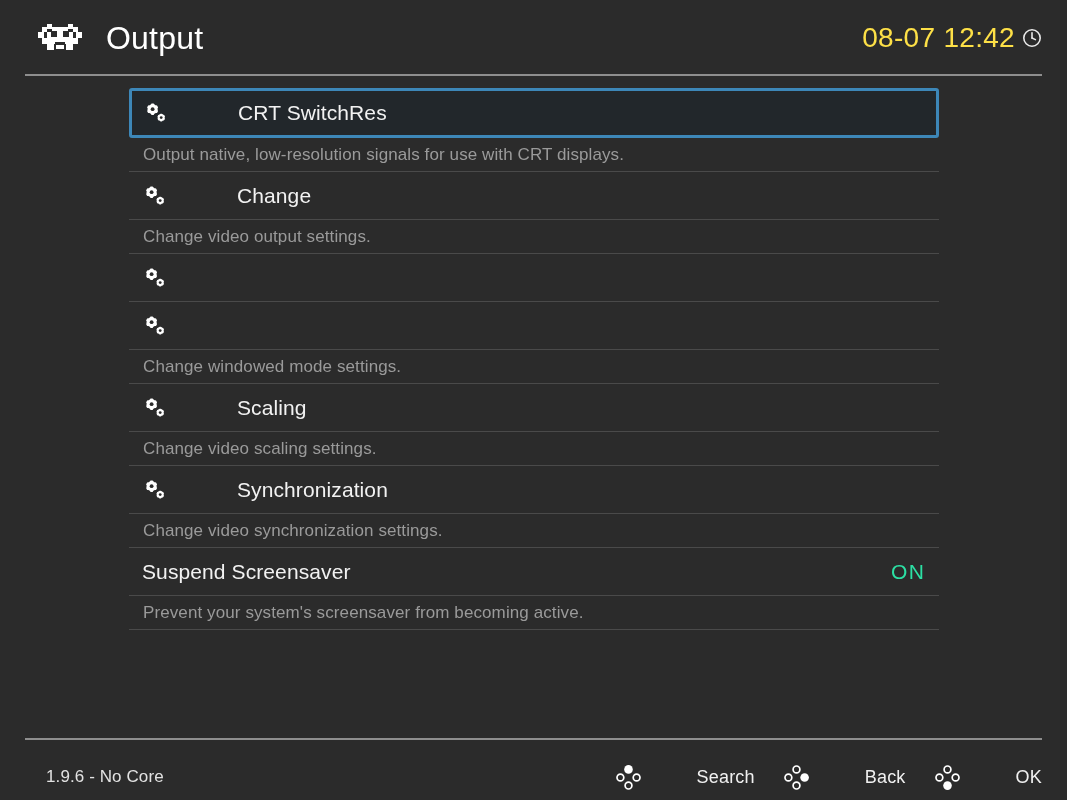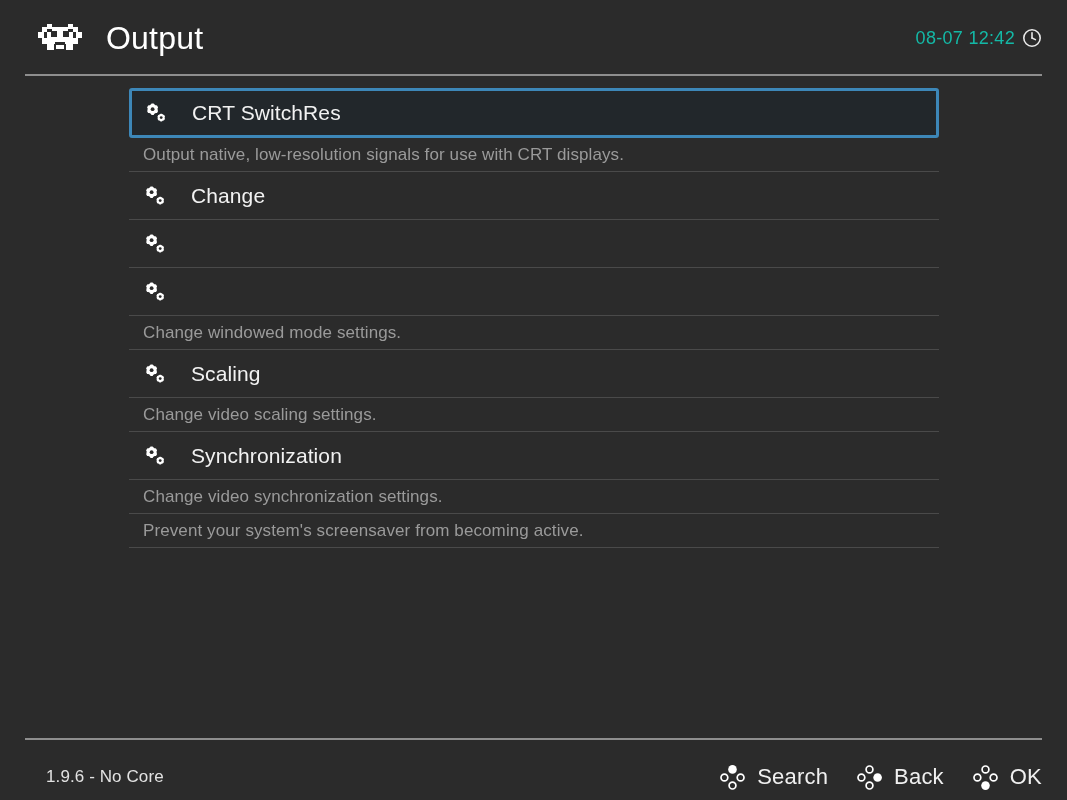--- a/index.html
+++ b/index.html
@@ -54,22 +54,22 @@
   }
 
   .header-right {
     margin-left: auto;
     display: flex;
     align-items: center;
     gap: 7px;
   }
 
   .clock-text {
-    font-size: 18px;
-    color: #14b8a6;
+    font-size: 28px;
+    color: #fde047;
     letter-spacing: 0.3px;
   }
 
   .clock-icon { width: 20px; height: 20px; display: block; }
 
   .header-rule {
     position: absolute;
     left: 25px;
     right: 25px;
     bottom: 0;
@@ -91,20 +91,21 @@
     width: 810px;
   }
 
   .entry-row {
     position: relative;
     height: 48px;
     display: flex;
     align-items: center;
     padding: 0 14px 0 13px;
     border-bottom: 1px solid #4a4a4a;
+    gap: 46px;
   }
 
   .entry-row.selected {
     border: 3px solid #3d87b8;
     border-radius: 3px;
     background: #22272b;
     height: 50px;
     padding-left: 11px;
   }
 
@@ -182,23 +183,24 @@
 
   .footer-action {
     display: flex;
     align-items: center;
     gap: 11px;
   }
 
   .pad-icon { width: 27px; height: 27px; display: block; }
 
   .footer-action-label {
-    font-size: 22px;
+    font-size: 18px;
     color: #f0f0f0;
     letter-spacing: 0.2px;
+    margin-left: 44px;
   }
 </style>
 </head>
 <body>
 
 <div id="app">
 
   <div class="header">
     <div class="header-left">
       <span class="logo-icon">
@@ -289,20 +291,23 @@
                 <rect x="17.05" y="13.8" width="2.3" height="3.5" rx="0.644" transform="rotate(60 18.2 17.6)"></rect>
                 <rect x="17.05" y="13.8" width="2.3" height="3.5" rx="0.644" transform="rotate(120 18.2 17.6)"></rect>
                 <rect x="17.05" y="13.8" width="2.3" height="3.5" rx="0.644" transform="rotate(180 18.2 17.6)"></rect>
                 <rect x="17.05" y="13.8" width="2.3" height="3.5" rx="0.644" transform="rotate(240 18.2 17.6)"></rect>
                 <rect x="17.05" y="13.8" width="2.3" height="3.5" rx="0.644" transform="rotate(300 18.2 17.6)"></rect>
                 <circle cx="18.2" cy="17.6" r="1.4" fill="#2b2b2b"></circle>
               </g>
             </svg></span>
           <span class="entry-label">Change</span>
         </div>
+        <div class="sublabel-row">
+          <span class="sublabel-text">Change video output settings.</span>
+        </div>
         <div class="entry-row">
           <span class="entry-icon"><svg viewBox="0 0 26 26" width="26" height="26">
               <g fill="#ffffff">
                 <circle cx="9.6" cy="9.2" r="5"></circle>
                 <rect x="8.049999999999999" y="3.499999999999999" width="3.1" height="3.9" rx="0.8680000000000001" transform="rotate(0 9.6 9.2)"></rect>
                 <rect x="8.049999999999999" y="3.499999999999999" width="3.1" height="3.9" rx="0.8680000000000001" transform="rotate(60 9.6 9.2)"></rect>
                 <rect x="8.049999999999999" y="3.499999999999999" width="3.1" height="3.9" rx="0.8680000000000001" transform="rotate(120 9.6 9.2)"></rect>
                 <rect x="8.049999999999999" y="3.499999999999999" width="3.1" height="3.9" rx="0.8680000000000001" transform="rotate(180 9.6 9.2)"></rect>
                 <rect x="8.049999999999999" y="3.499999999999999" width="3.1" height="3.9" rx="0.8680000000000001" transform="rotate(240 9.6 9.2)"></rect>
                 <rect x="8.049999999999999" y="3.499999999999999" width="3.1" height="3.9" rx="0.8680000000000001" transform="rotate(300 9.6 9.2)"></rect>
@@ -395,20 +400,24 @@
                 <rect x="17.05" y="13.8" width="2.3" height="3.5" rx="0.644" transform="rotate(180 18.2 17.6)"></rect>
                 <rect x="17.05" y="13.8" width="2.3" height="3.5" rx="0.644" transform="rotate(240 18.2 17.6)"></rect>
                 <rect x="17.05" y="13.8" width="2.3" height="3.5" rx="0.644" transform="rotate(300 18.2 17.6)"></rect>
                 <circle cx="18.2" cy="17.6" r="1.4" fill="#2b2b2b"></circle>
               </g>
             </svg></span>
           <span class="entry-label">Synchronization</span>
         </div>
         <div class="sublabel-row">
           <span class="sublabel-text">Change video synchronization settings.</span>
+        </div>
+        <div class="entry-row no-icon">
+          <span class="entry-label">Suspend Screensaver</span>
+          <span class="entry-value on">ON</span>
         </div>
         <div class="sublabel-row">
           <span class="sublabel-text">Prevent your system's screensaver from becoming active.</span>
         </div>
       </div>
   </div>
 
   <div class="footer">
     <div class="footer-rule"></div>
     <span class="footer-version">1.9.6 - No Core</span>

